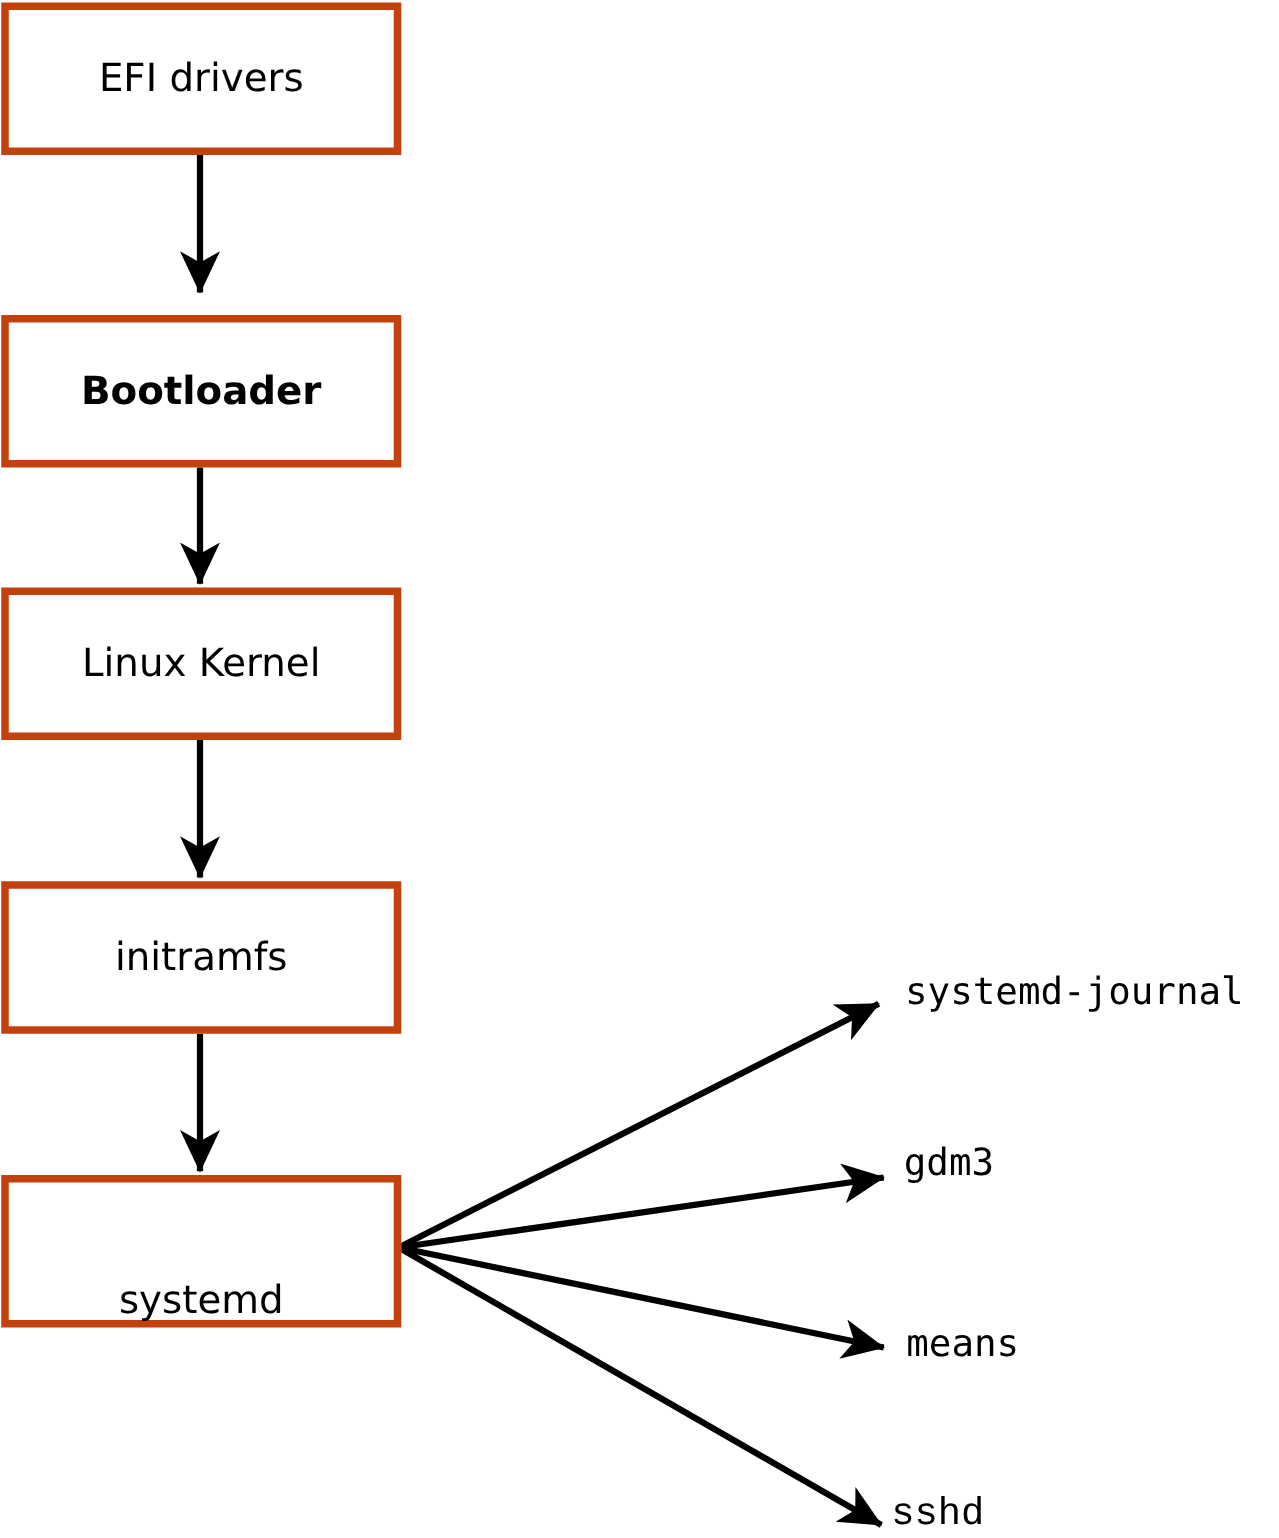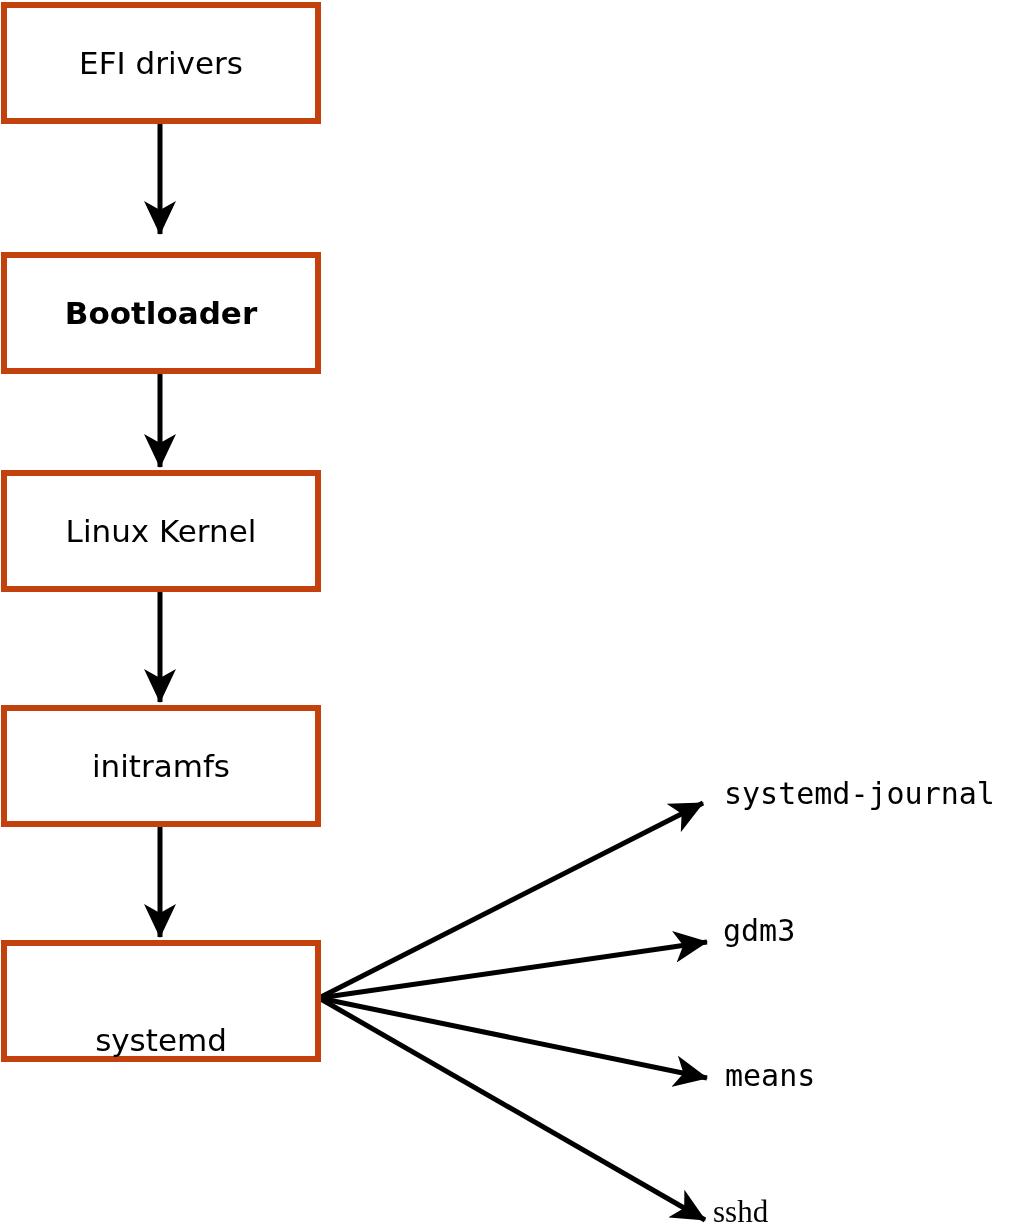--- a/index.html
+++ b/index.html
@@ -56,21 +56,21 @@
     font-size: 30px;
     line-height: 1;
     white-space: nowrap;
   }
   .proc-journal { left: 724px; top: 779px; }
   .proc-gdm3    { left: 723px; top: 916px; text-align: right; }
   .proc-getty   { left: 725px; top: 1061px; }
   .proc-sshd {
     left: 713px;
     top: 1196px;
-    font-family: Liberation Serif, serif;
+    font-family: Liberation Mono, monospace;
     font-size: 31px;
   }
 </style>
 </head>
 <body>
 
 <div class="canvas">
 
   <svg class="arrows-layer" width="1023" height="1230" viewBox="0 0 1023 1230">
     <defs>

